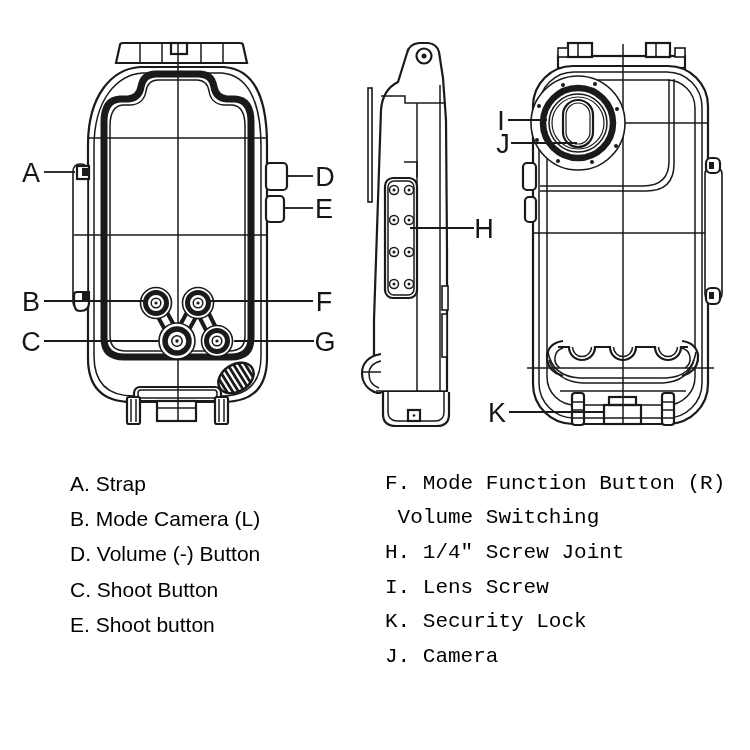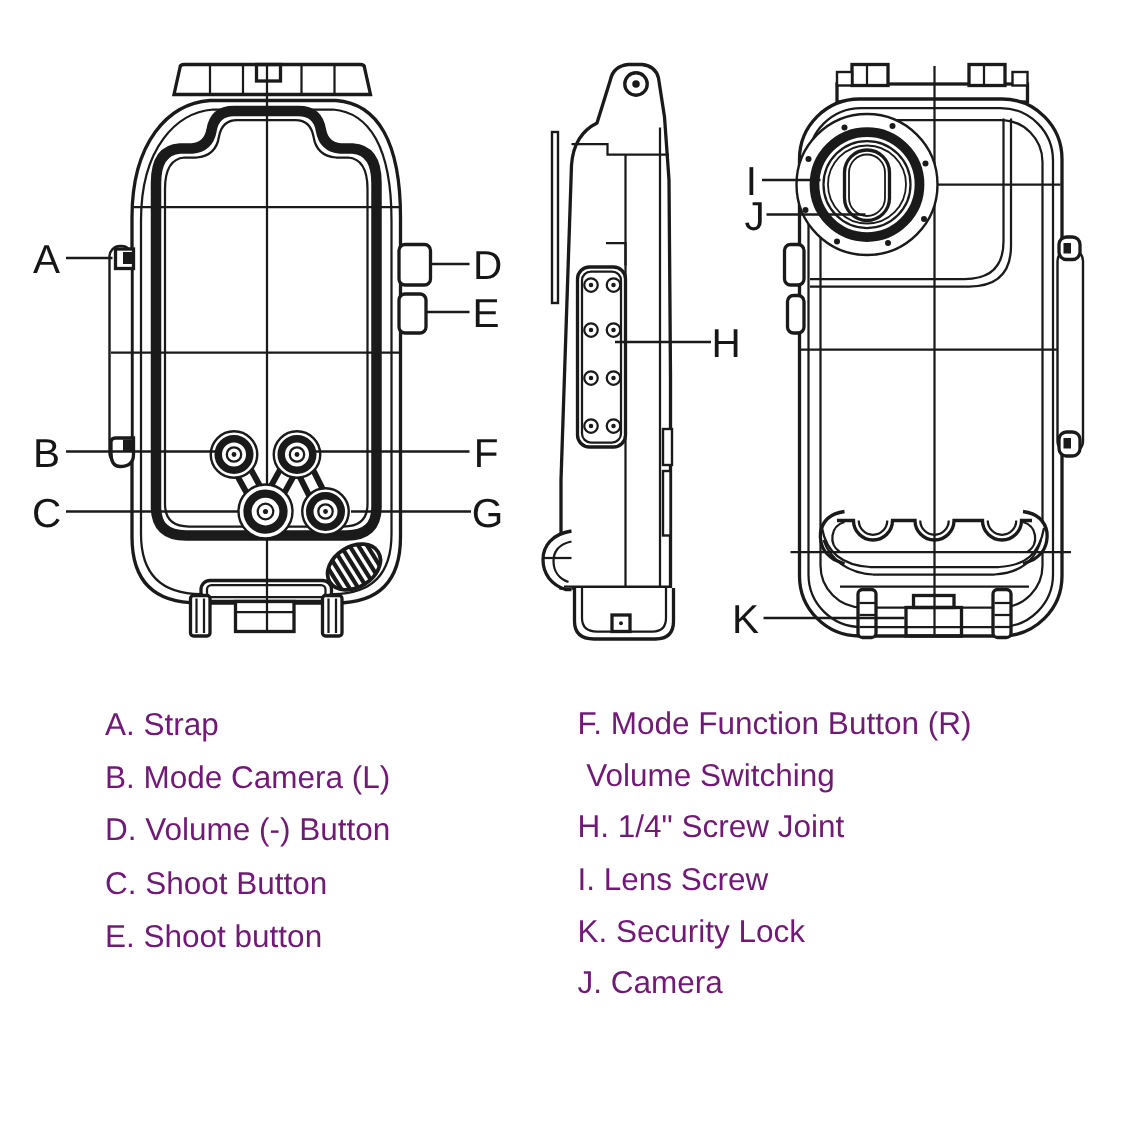--- a/index.html
+++ b/index.html
@@ -1,21 +1,21 @@
 <!DOCTYPE html>
 <html><head>
 <meta charset="utf-8">
 <style>
   html,body{margin:0;padding:0;background:#ffffff;}
   body{width:750px;height:750px;font-family:"Liberation Sans",sans-serif;}
   .stage{position:relative;width:750px;height:750px;background:#fff;overflow:hidden;}
   .stage svg{position:absolute;left:0;top:0;}
-  .legend-col{position:absolute;top:466px;color:#701a75;font-size:21px;}
+  .legend-col{position:absolute;top:466px;color:#000000;font-size:21px;}
   #legend-left{left:70px;}
-  #legend-right{left:385px;}
+  #legend-right{left:385px;font-family:Liberation Mono, monospace;}
   #legend-left .legend-item{height:35.4px;display:flex;align-items:center;white-space:pre;}
   #legend-right .legend-item{height:34.6px;display:flex;align-items:center;white-space:pre;}
   .callout{font-size:27px;fill:#161616;font-family:"Liberation Sans",sans-serif;}
   .ln{fill:none;stroke:#1a1a1a;stroke-width:1.5;}
   .ln2{fill:none;stroke:#1a1a1a;stroke-width:2.2;}
   .lnw{fill:#ffffff;stroke:#1a1a1a;stroke-width:2.2;}
   .lnw1{fill:#ffffff;stroke:#1a1a1a;stroke-width:1.6;}
   .seal{fill:none;stroke:#1a1a1a;stroke-width:7;}
   .leader{fill:none;stroke:#1a1a1a;stroke-width:1.8;}
 </style>

